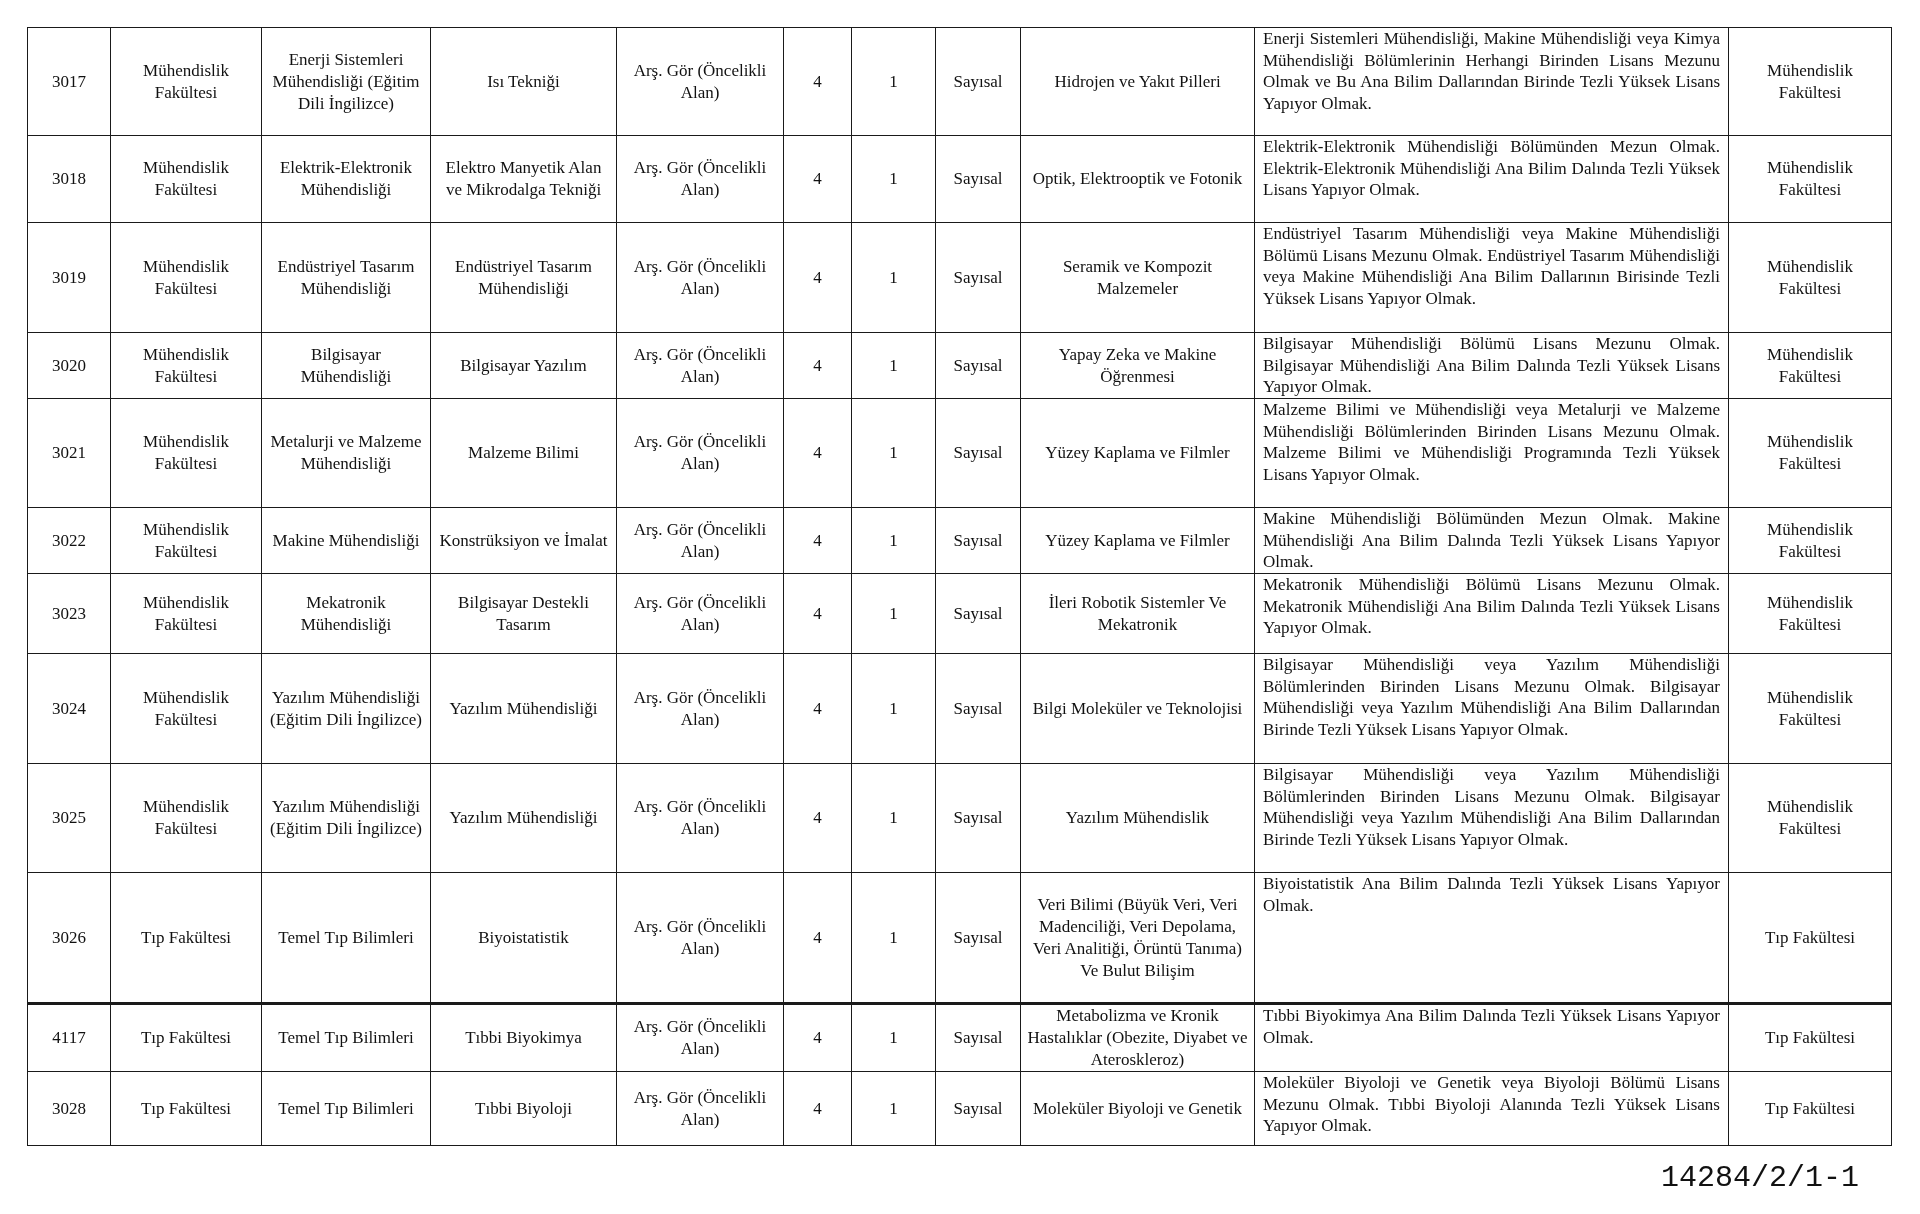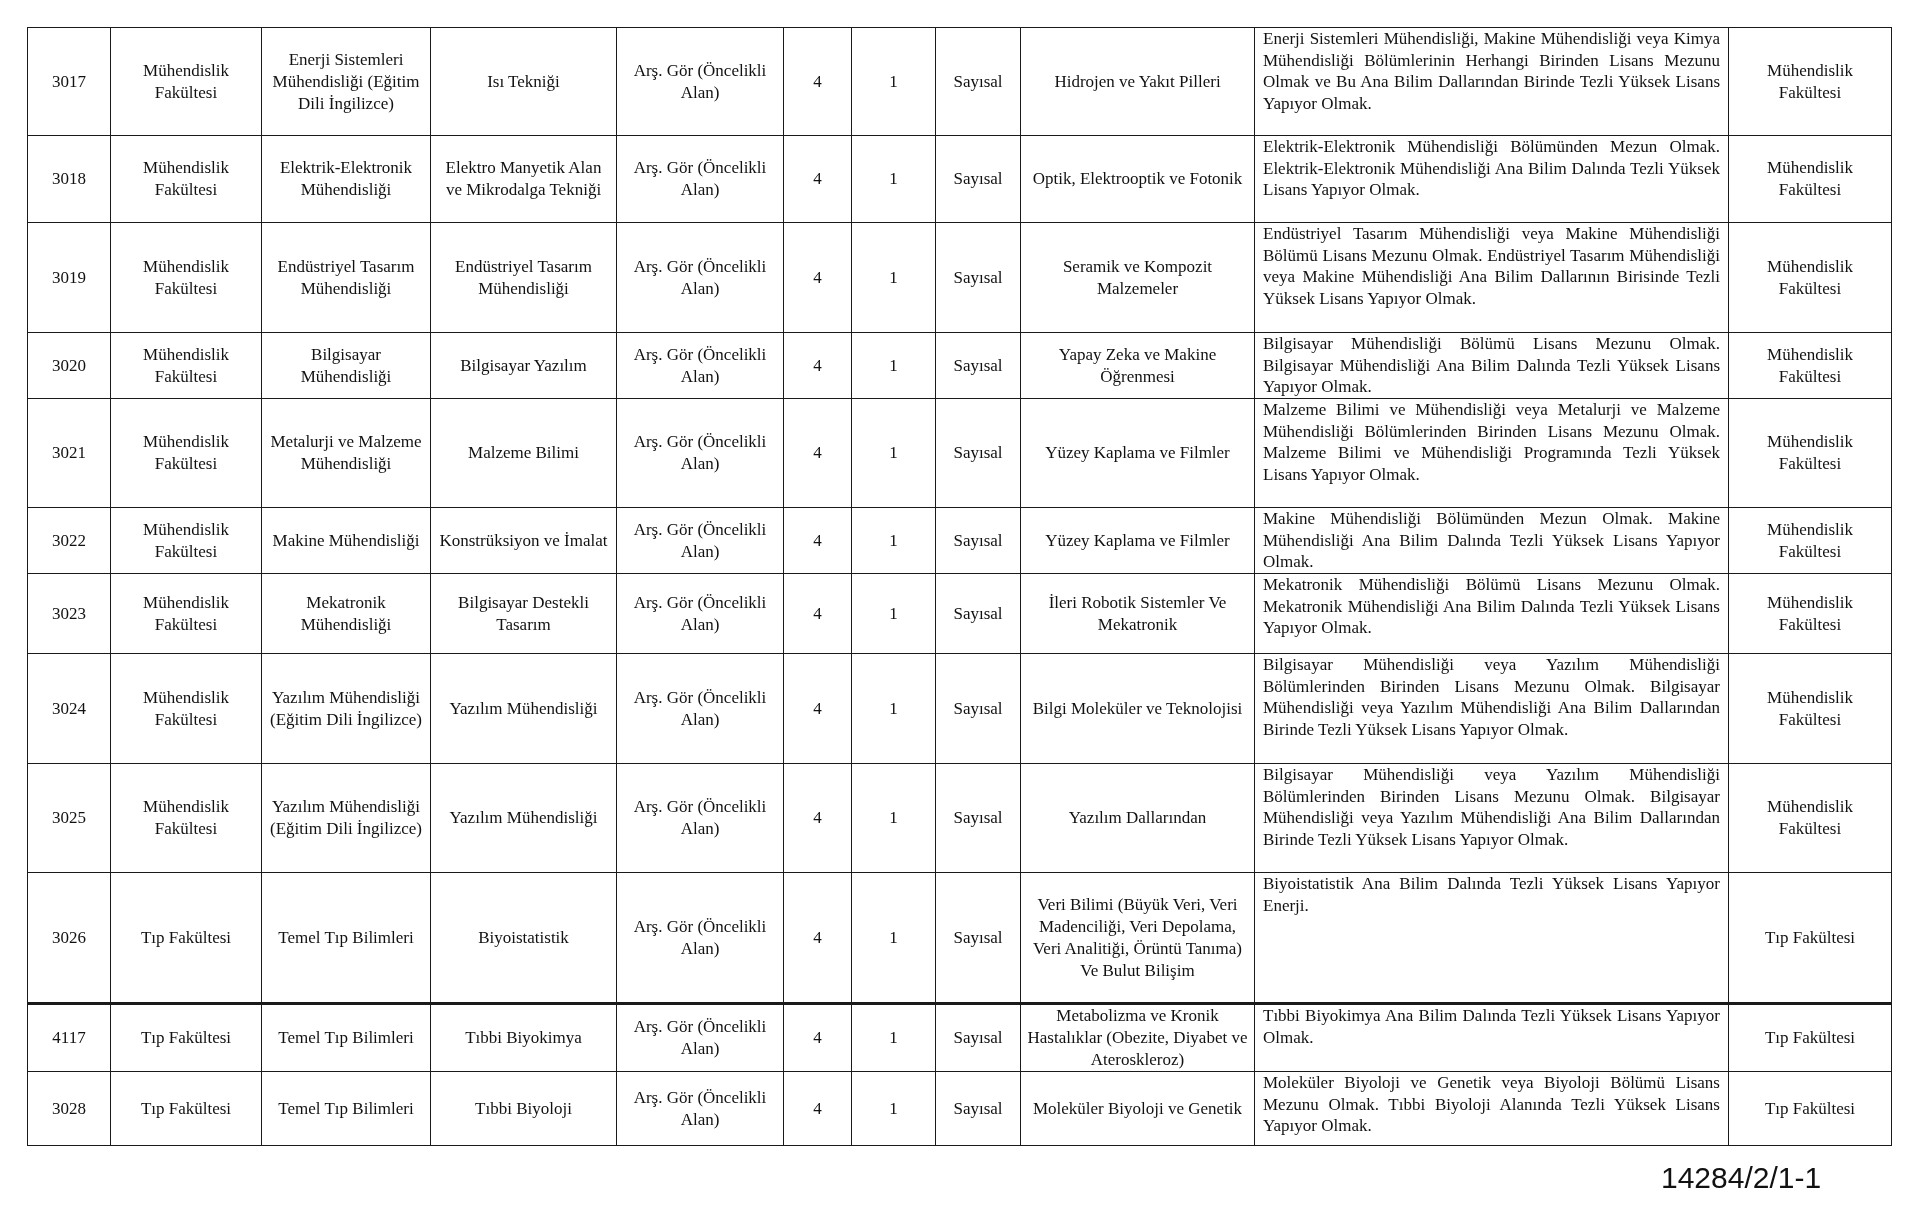--- a/index.html
+++ b/index.html
@@ -28,21 +28,21 @@
       text-align-last: left;
       padding: 0 8px 0 8px;
       line-height: 21.6px;
       vertical-align: top;
       margin-left: 48px;
     }
     table.listing tr.thick-top td { border-top: 3.5px solid #1a1a1a; }
     .page-number {
       position: absolute; left: 1661px; top: 1161px;
       font-size: 30px; line-height: 34px;
-      font-family: Liberation Sans, sans-serif;
+      font-family: Liberation Mono, monospace;
       color: #111111;
     }
   </style>
 </head>
 <body>
 
 <table class="listing">
   <colgroup>
     <col style="width:83px">
     <col style="width:151px">
@@ -163,35 +163,35 @@
       </tr>
       <tr style="height: 109px;">
         <td>3025</td>
         <td>Mühendislik Fakültesi</td>
         <td>Yazılım Mühendisliği (Eğitim Dili İngilizce)</td>
         <td>Yazılım Mühendisliği</td>
         <td>Arş. Gör (Öncelikli Alan)</td>
         <td>4</td>
         <td>1</td>
         <td>Sayısal</td>
-        <td>Yazılım Dallarından</td>
+        <td>Yazılım Mühendislik</td>
         <td class="req">Bilgisayar Mühendisliği veya Yazılım Mühendisliği Bölümlerinden Birinden Lisans Mezunu Olmak. Bilgisayar Mühendisliği veya Yazılım Mühendisliği Ana Bilim Dallarından Birinde Tezli Yüksek Lisans Yapıyor Olmak.</td>
         <td>Mühendislik Fakültesi</td>
       </tr>
       <tr style="height: 131px;">
         <td>3026</td>
         <td>Tıp Fakültesi</td>
         <td>Temel Tıp Bilimleri</td>
         <td>Biyoistatistik</td>
         <td>Arş. Gör (Öncelikli Alan)</td>
         <td>4</td>
         <td>1</td>
         <td>Sayısal</td>
         <td>Veri Bilimi (Büyük Veri, Veri Madenciliği, Veri Depolama, Veri Analitiği, Örüntü Tanıma) Ve Bulut Bilişim</td>
-        <td class="req">Biyoistatistik Ana Bilim Dalında Tezli Yüksek Lisans Yapıyor Enerji.</td>
+        <td class="req">Biyoistatistik Ana Bilim Dalında Tezli Yüksek Lisans Yapıyor Olmak.</td>
         <td>Tıp Fakültesi</td>
       </tr>
       <tr class="thick-top" style="height: 58px;">
         <td>4117</td>
         <td>Tıp Fakültesi</td>
         <td>Temel Tıp Bilimleri</td>
         <td>Tıbbi Biyokimya</td>
         <td>Arş. Gör (Öncelikli Alan)</td>
         <td>4</td>
         <td>1</td>

